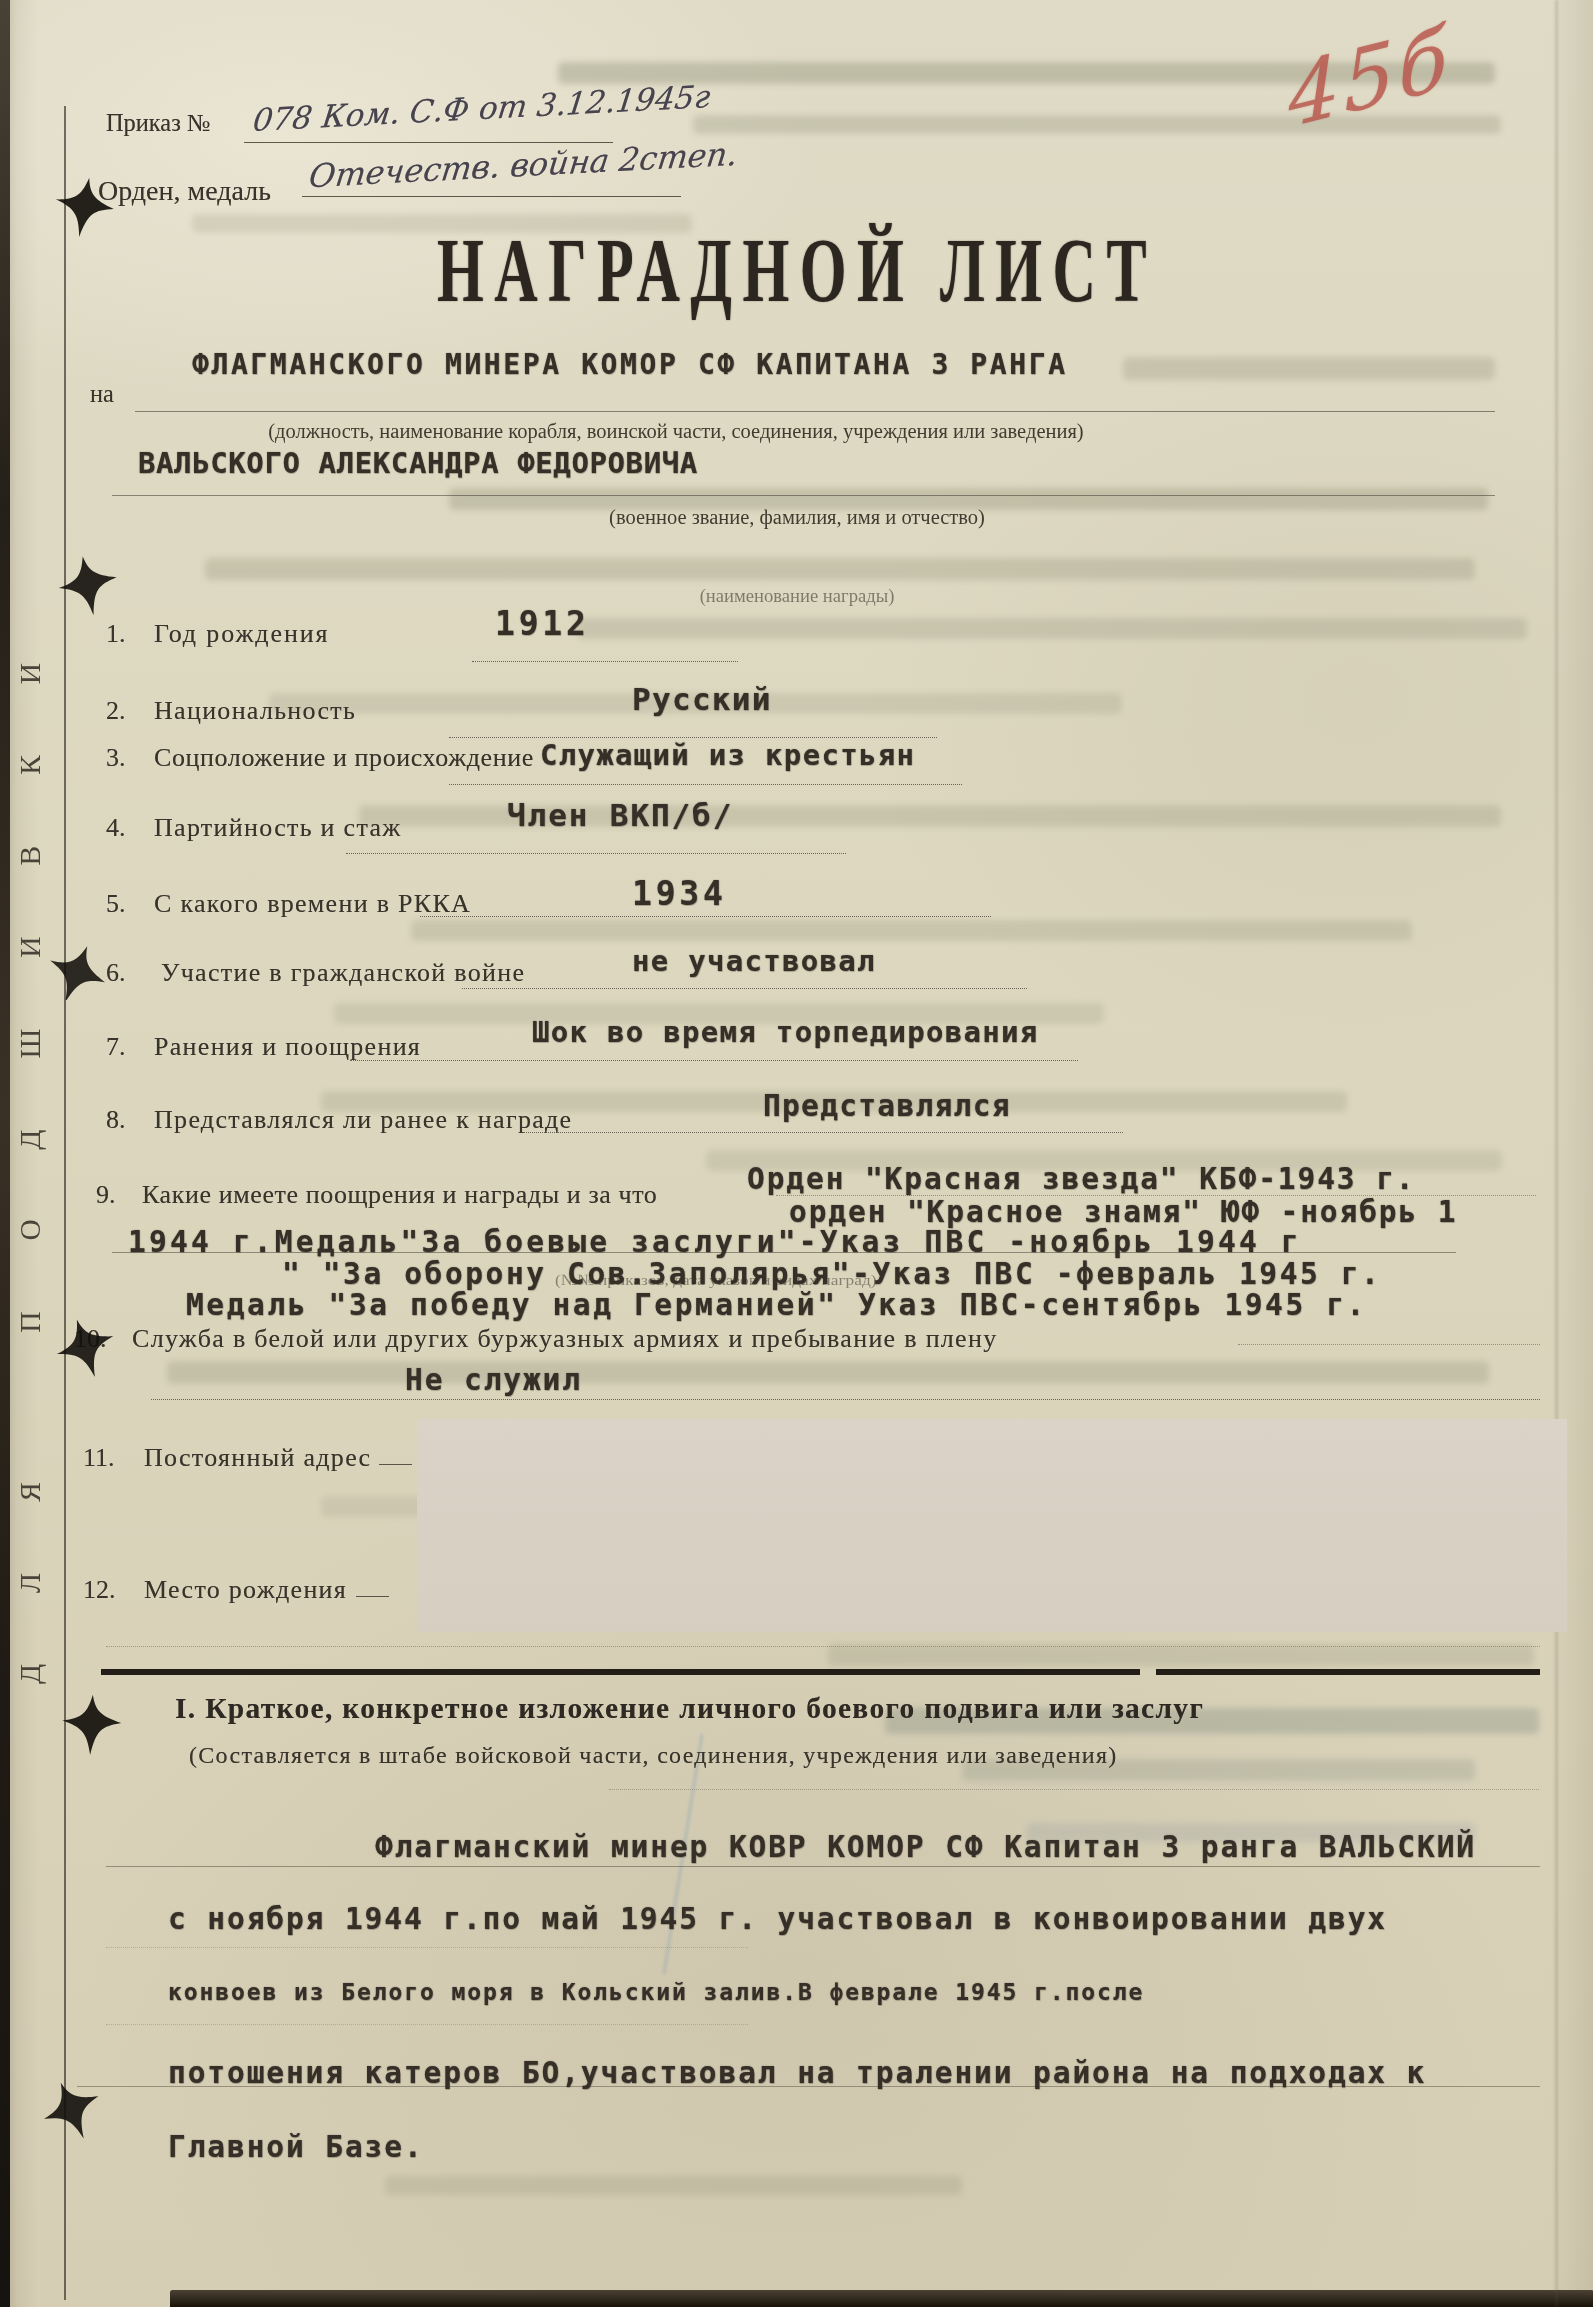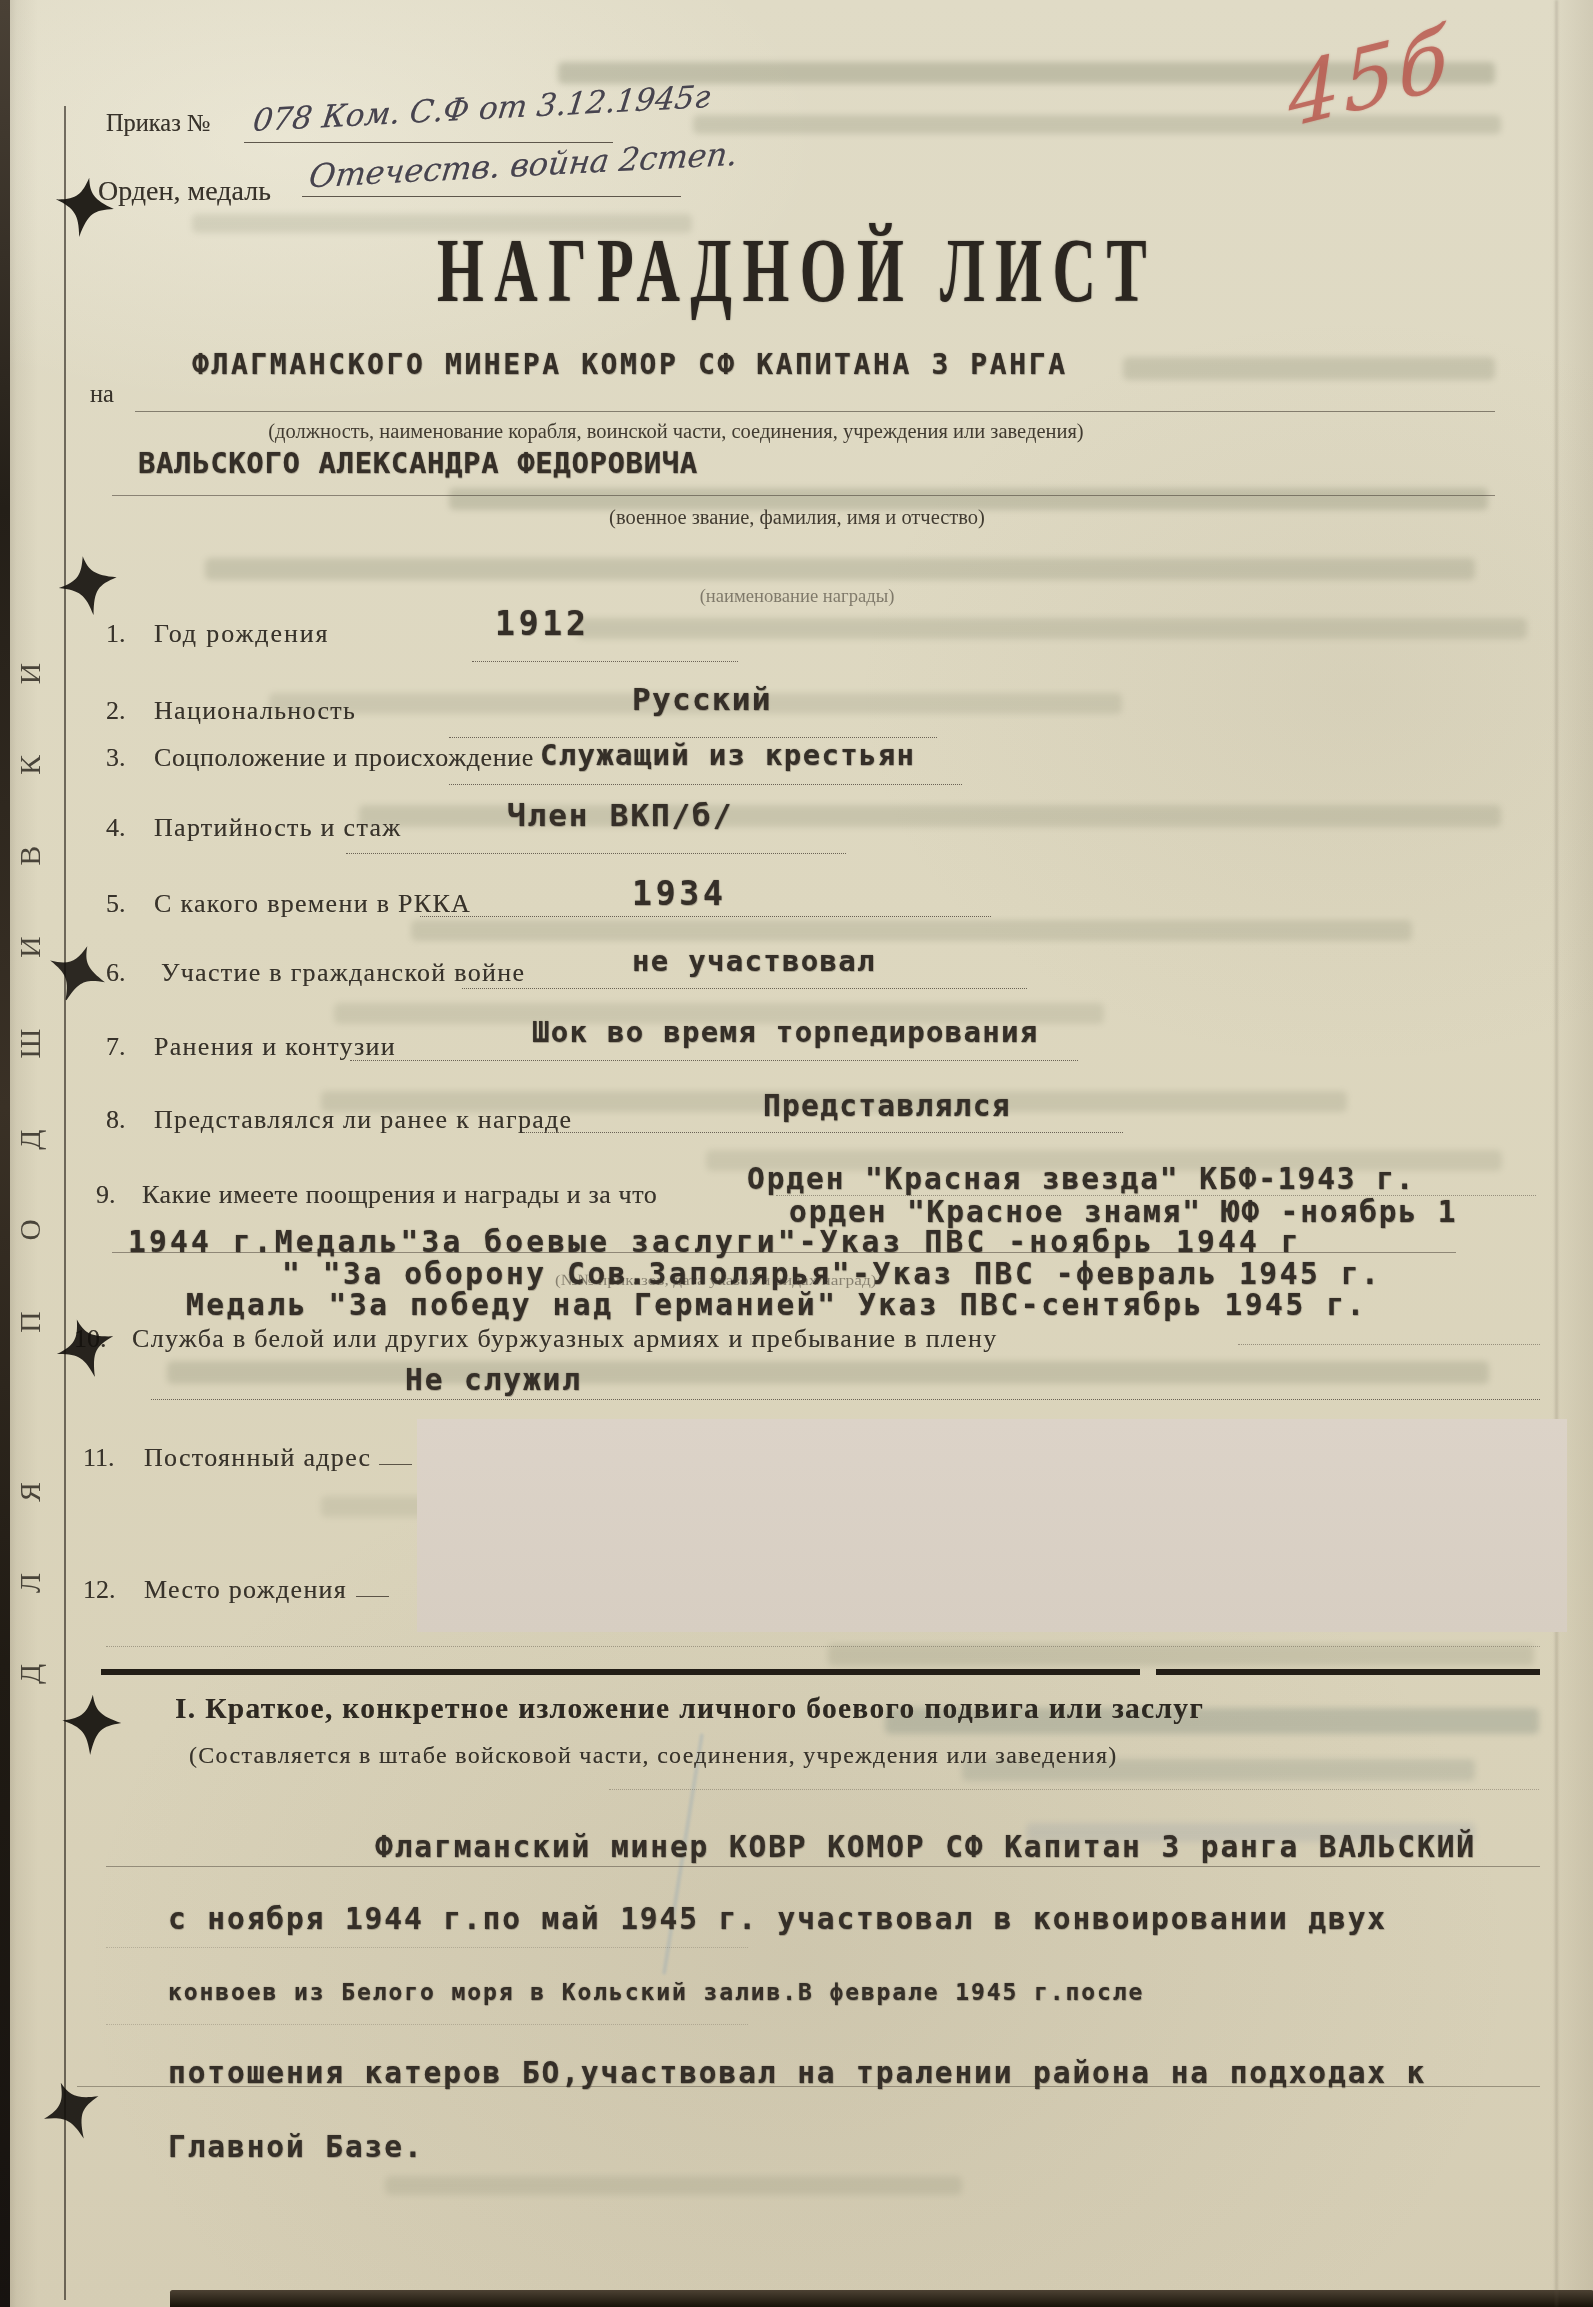--- a/index.html
+++ b/index.html
@@ -129,21 +129,21 @@
   <div class="lbl" style="left:154px;top:889px;font-size:26px;letter-spacing:1.3px;">С какого времени в РККА</div>
   <div class="type" style="left:632px;top:874px;font-size:33px;letter-spacing:3.8px;">1934</div>
   <div class="fl" style="left:420px;top:916px;width:571px;"></div>
 
   <div class="lbl" style="left:106px;top:958px;font-size:26px;">6.</div>
   <div class="lbl" style="left:154px;top:958px;font-size:26px;letter-spacing:1.3px;margin-left:7px;">Участие в гражданской войне</div>
   <div class="type" style="left:632px;top:944px;font-size:29px;letter-spacing:1.3px;">не участвовал</div>
   <div class="fl" style="left:462px;top:988px;width:565px;"></div>
 
   <div class="lbl" style="left:106px;top:1032px;font-size:26px;">7.</div>
-  <div class="lbl" style="left:154px;top:1032px;font-size:26px;letter-spacing:1.3px;">Ранения и контузии</div>
+  <div class="lbl" style="left:154px;top:1032px;font-size:26px;letter-spacing:1.3px;">Ранения и поощрения</div>
   <div class="type" style="left:532px;top:1015px;font-size:29px;letter-spacing:1.3px;">Шок во время торпедирования</div>
   <div class="fl" style="left:350px;top:1060px;width:728px;"></div>
 
   <div class="lbl" style="left:106px;top:1105px;font-size:26px;">8.</div>
   <div class="lbl" style="left:154px;top:1105px;font-size:26px;letter-spacing:1.3px;">Представлялся ли ранее к награде</div>
   <div class="type" style="left:763px;top:1089px;font-size:29.5px;letter-spacing:1.3px;">Представлялся</div>
   <div class="fl" style="left:520px;top:1132px;width:603px;"></div>
 
   <div class="lbl" style="left:96px;top:1180px;font-size:26px;">9.</div>
   <div class="lbl" style="left:142px;top:1180px;font-size:26px;letter-spacing:0.6px;">Какие имеете поощрения и награды и за что</div>

